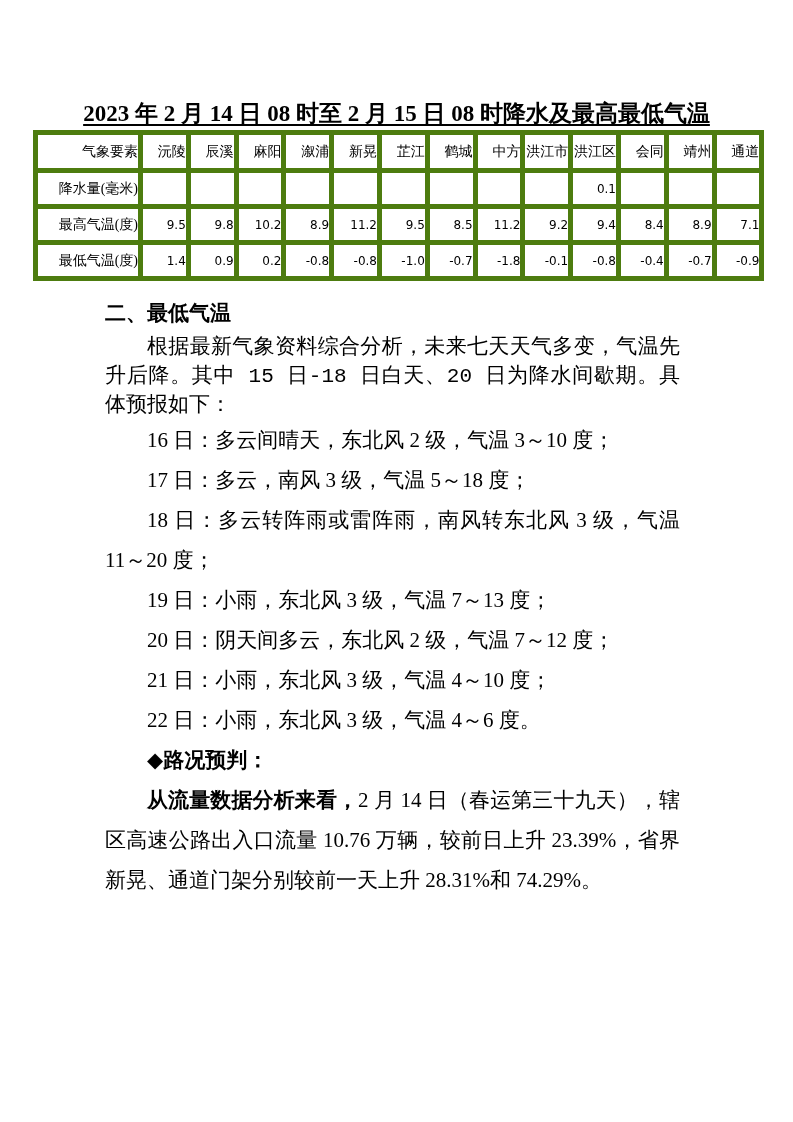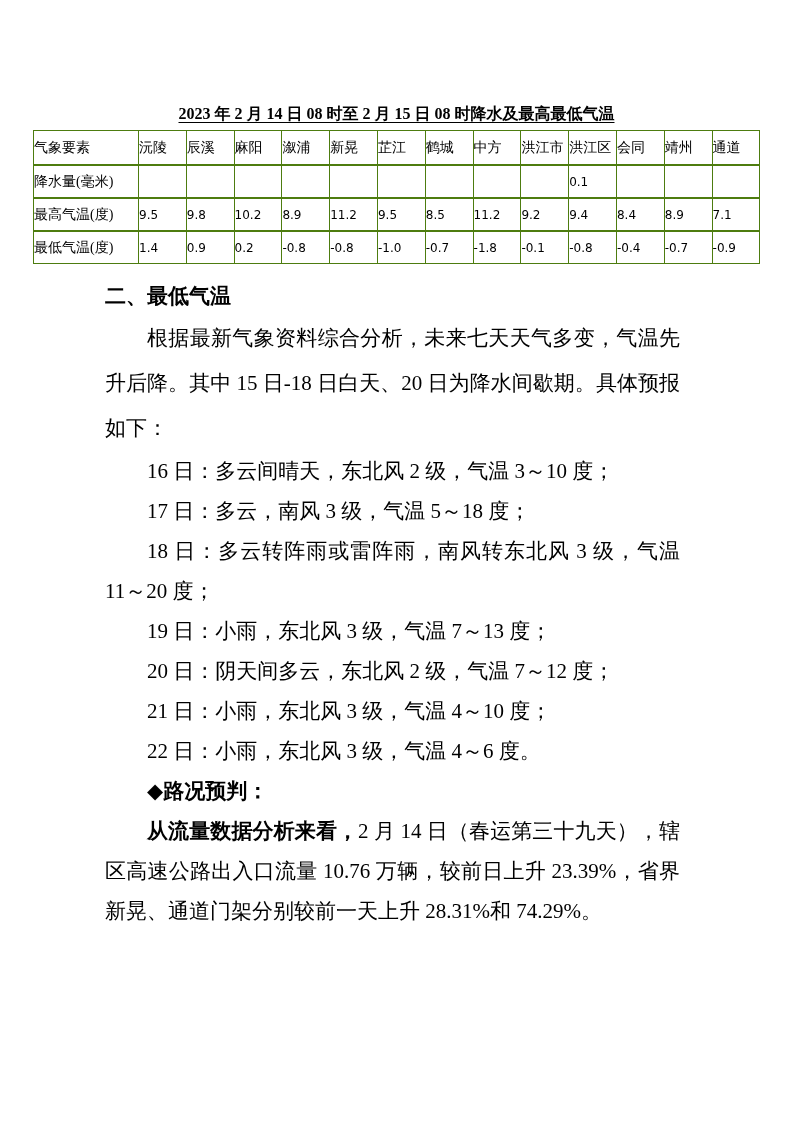--- a/index.html
+++ b/index.html
@@ -4,44 +4,44 @@
 <style>
   html, body { margin:0; padding:0; background:#ffffff; }
   .page {
     width:793px; height:1122px; margin:0 auto; background:#ffffff;
     color:#000; overflow:hidden; position:relative;
     font-family:"Liberation Serif","DejaVu Serif",serif;
   }
   
   .doc-title {
     padding-top:102px; text-align:center;
-    font-size:16px; font-weight:bold; line-height:24px;
+    font-size:23px; font-weight:bold; line-height:24px;
   }
   .doc-title span { text-decoration:underline; text-underline-offset:3px; }
   
   table.weather-table {
     border-collapse:collapse; table-layout:fixed;
     margin:4px 0 0 33px; width:727px;
   }
   .weather-table th, .weather-table td {
-    border:1px solid #4d7c0f; padding:0; text-align:left; overflow:hidden;
+    border:5px solid #4d7c0f; padding:0; text-align:right; overflow:hidden;
   }
   .weather-table th { font-weight:normal; font-size:14px; height:33px; }
   .weather-table td { height:31px; }
   .weather-table td.row-label { font-size:14px; }
   .weather-table td.num {
     font-family:"DejaVu Sans","Liberation Sans",sans-serif;
     font-size:12px;
   }
   .weather-table tr.sep td { border-top-width:2px; }
   
   .body-text { margin:16px 0 0 105px; width:575px; font-size:21px; }
   .body-text p { margin:0; padding:0; }
   p.section-heading { font-weight:bold; line-height:32px; margin-bottom:4px; }
-  p.intro { text-indent:2em; text-align:justify; line-height:45px; }
+  p.intro { text-indent:2em; text-align:justify; line-height:29px;font-family:Liberation Mono, monospace; }
   p.item  { text-indent:2em; text-align:justify; line-height:40px; }
   p.road-heading { text-indent:2em; font-weight:bold; line-height:40px; }
   p.traffic { text-indent:2em; text-align:justify; line-height:40px; }
   p.traffic .lead { font-weight:bold; }
 </style>
 </head>
 <body>
 
 <div class="page">
 

